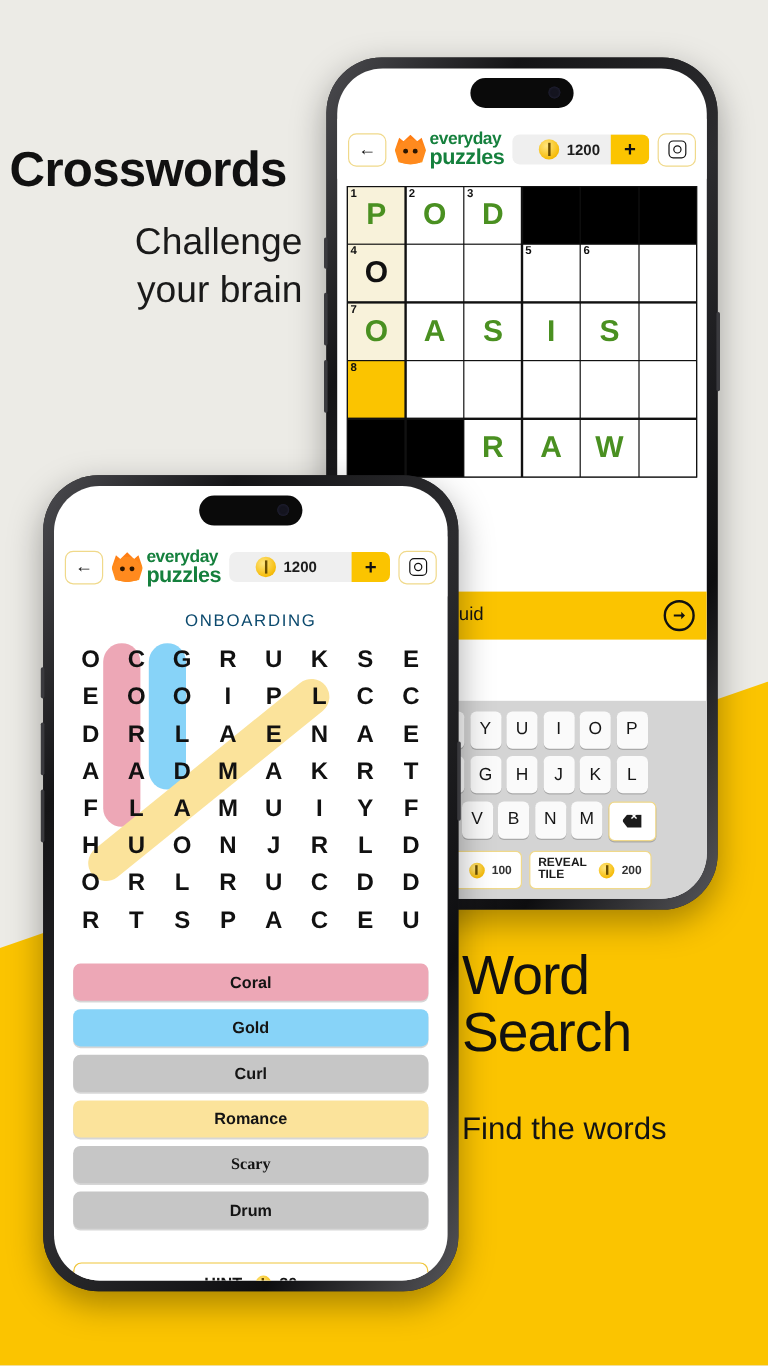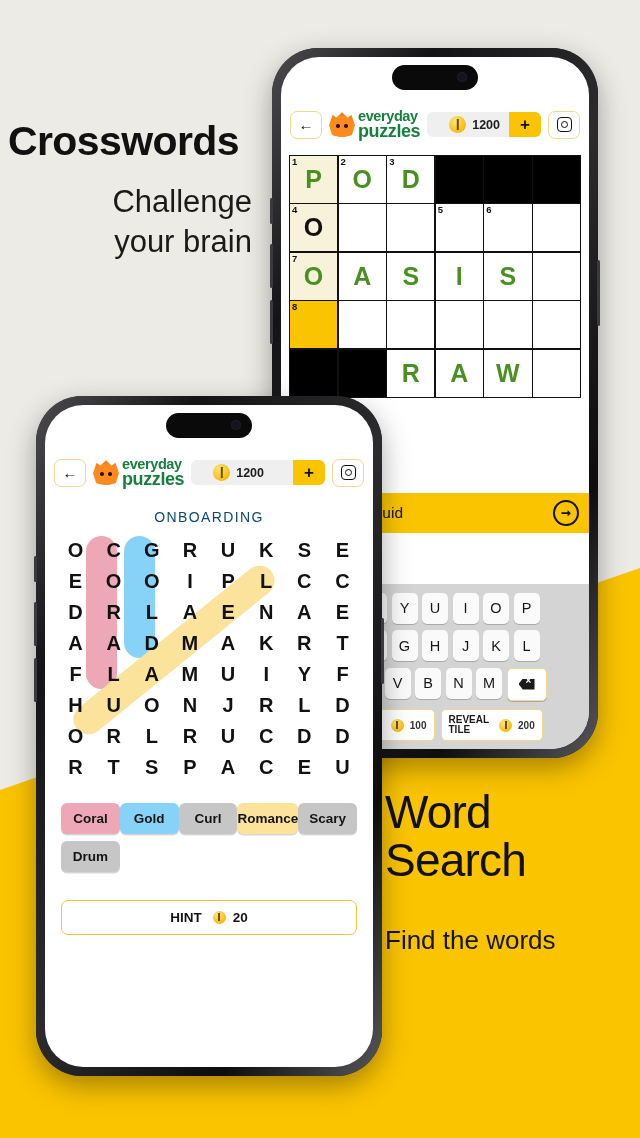--- a/index.html
+++ b/index.html
@@ -101,21 +101,21 @@
 
   
   .ws-head{text-align:center;font-size:14px;letter-spacing:1.4px;color:#0c4a6e;padding:12px 0 6px;}
   .wsgrid{position:relative;margin:4px 16px 0 16px;}
   .wsrow{display:flex;justify-content:space-between;height:31px;align-items:center;position:relative;z-index:3;}
   .wsrow span{width:29px;text-align:center;font-size:20px;font-weight:bold;color:#111;}
   .hl-layer{position:absolute;inset:0;z-index:1;pointer-events:none;}
   .hl-v{position:absolute;border-radius:16px;}
   .hl-d{position:absolute;border-radius:16px;}
 
-  .words{display:grid;grid-template-columns:repeat(5,1fr);gap:7px 0;margin:20px 16px 0 16px;}
+  .words{display:grid;grid-template-columns:repeat(1,1fr);gap:7px 0;margin:20px 16px 0 16px;}
   .word{height:31px;border-radius:6px;display:flex;align-items:center;justify-content:center;
      font-size:13.5px;font-weight:bold;color:#141414;box-shadow:0 1.5px 0 rgba(0,0,0,.16);}
   .hintbtn{margin:28px 16px 0 16px;height:33px;border:1.8px solid #f0c53a;border-radius:7px;background:#fff;
      display:flex;align-items:center;justify-content:center;gap:7px;font-size:13.5px;font-weight:bold;color:#141414;}
 </style>
 </head>
 <body>
 
 <div class="stage">
   <div class="bg-cream"></div>
@@ -427,21 +427,21 @@
               <span>U</span>
             </div>
           </div>
       </div>
 
       <div class="words" id="wordlist">
           <div class="word" style="background: rgb(237, 167, 182);">Coral</div>
           <div class="word" style="background: rgb(135, 211, 248); text-align: center;">Gold</div>
           <div class="word" style="background: rgb(198, 198, 198);">Curl</div>
           <div class="word" style="background: rgb(251, 227, 155);">Romance</div>
-          <div class="word" style="background: rgb(198, 198, 198);">Scary</div>
+          <div class="word" style="background: rgb(198, 198, 198); font-family: Liberation Serif, serif;">Scary</div>
           <div class="word" style="background: rgb(198, 198, 198);">Drum</div>
         </div>
 
       <div class="hintbtn">
         <span>HINT</span>
         <span class="coin sm"></span>
         <span>20</span>
       </div>
     </div>
   </div>

